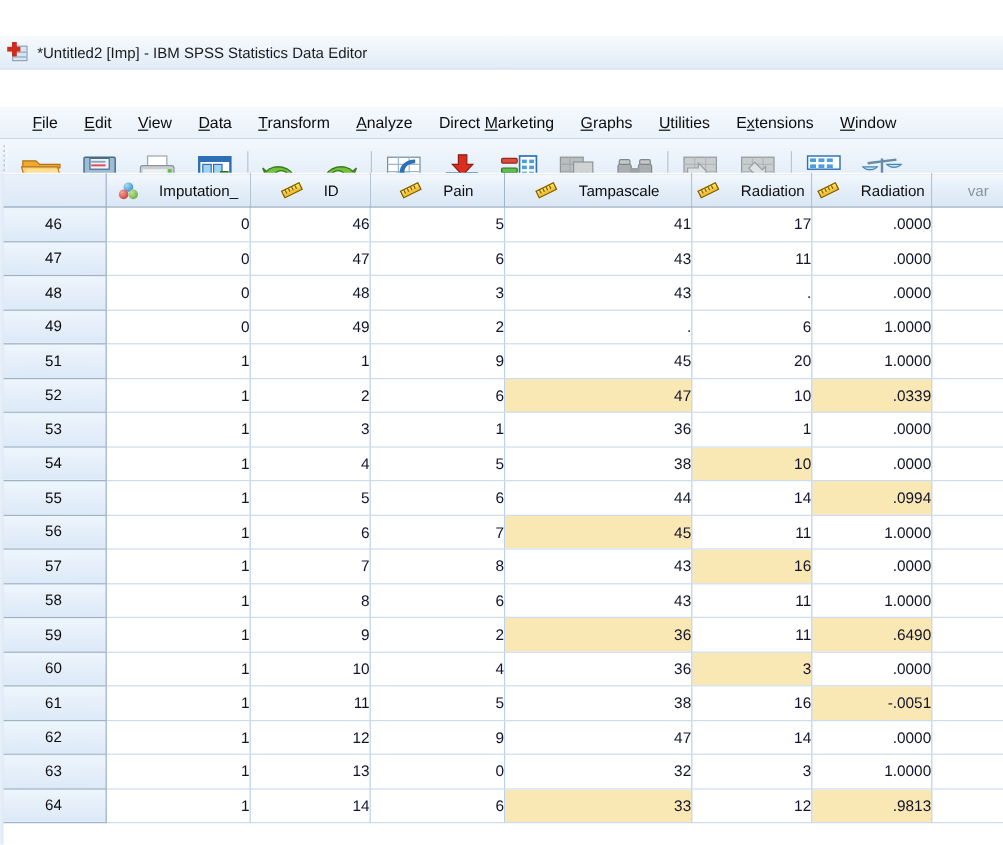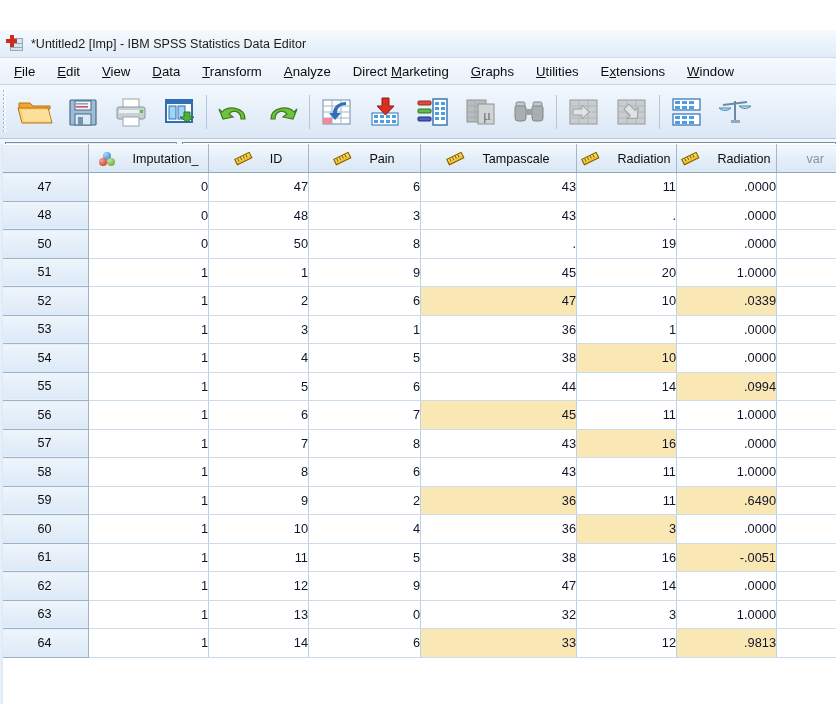--- a/index.html
+++ b/index.html
@@ -60,23 +60,24 @@
     color: #1b1b1b;
     white-space: nowrap;
   }
 
   
   .menubar {
     height: 27px;
     background: linear-gradient(to bottom, #f4f9fd 0%, #e9f1fa 100%);
     display: flex;
     align-items: center;
-    padding: 0 3px;
+    padding: 0 16px;
     border-bottom: 1px solid #c7d6e6;
     overflow: hidden;
+    margin-top: 31px;
   }
   .menu-item {
     font-size: 13.2px;
     color: #0d0d0d;
     padding: 4px 11px 4px 11px;
     white-space: nowrap;
     cursor: default;
   }
   .menu-item u { text-decoration: underline; }
 
@@ -599,20 +600,31 @@
             <th class="colhdr var-col">
               <div class="hlabel">
                 <span>var</span>
               </div>
             </th>
             <th class="colhdr"></th>
           </tr>
       </thead>
       <tbody id="grid-body">
           <tr>
+            <td class="rowhdr">46</td>
+            <td class="cell">0</td>
+            <td class="cell">46</td>
+            <td class="cell">5</td>
+            <td class="cell">41</td>
+            <td class="cell">17</td>
+            <td class="cell">.0000</td>
+            <td class="cell blank"></td>
+            <td class="cell blank"></td>
+          </tr>
+          <tr>
             <td class="rowhdr">47</td>
             <td class="cell">0</td>
             <td class="cell">47</td>
             <td class="cell">6</td>
             <td class="cell">43</td>
             <td class="cell">11</td>
             <td class="cell">.0000</td>
             <td class="cell blank"></td>
             <td class="cell blank"></td>
           </tr>
@@ -621,27 +633,27 @@
             <td class="cell">0</td>
             <td class="cell">48</td>
             <td class="cell">3</td>
             <td class="cell">43</td>
             <td class="cell">.</td>
             <td class="cell">.0000</td>
             <td class="cell blank"></td>
             <td class="cell blank"></td>
           </tr>
           <tr>
-            <td class="rowhdr">50</td>
+            <td class="rowhdr">49</td>
             <td class="cell">0</td>
-            <td class="cell">50</td>
-            <td class="cell">8</td>
+            <td class="cell">49</td>
+            <td class="cell">2</td>
             <td class="cell">.</td>
-            <td class="cell">19</td>
-            <td class="cell">.0000</td>
+            <td class="cell">6</td>
+            <td class="cell">1.0000</td>
             <td class="cell blank"></td>
             <td class="cell blank"></td>
           </tr>
           <tr>
             <td class="rowhdr">51</td>
             <td class="cell">1</td>
             <td class="cell">1</td>
             <td class="cell">9</td>
             <td class="cell">45</td>
             <td class="cell">20</td>

